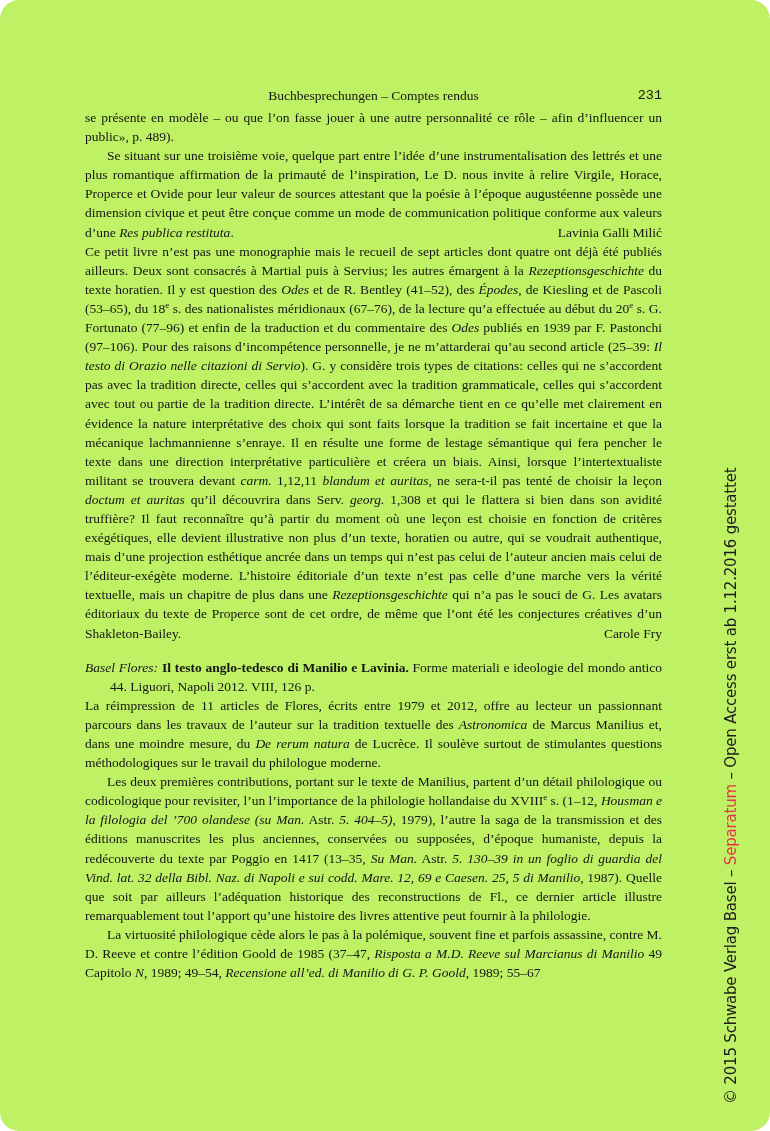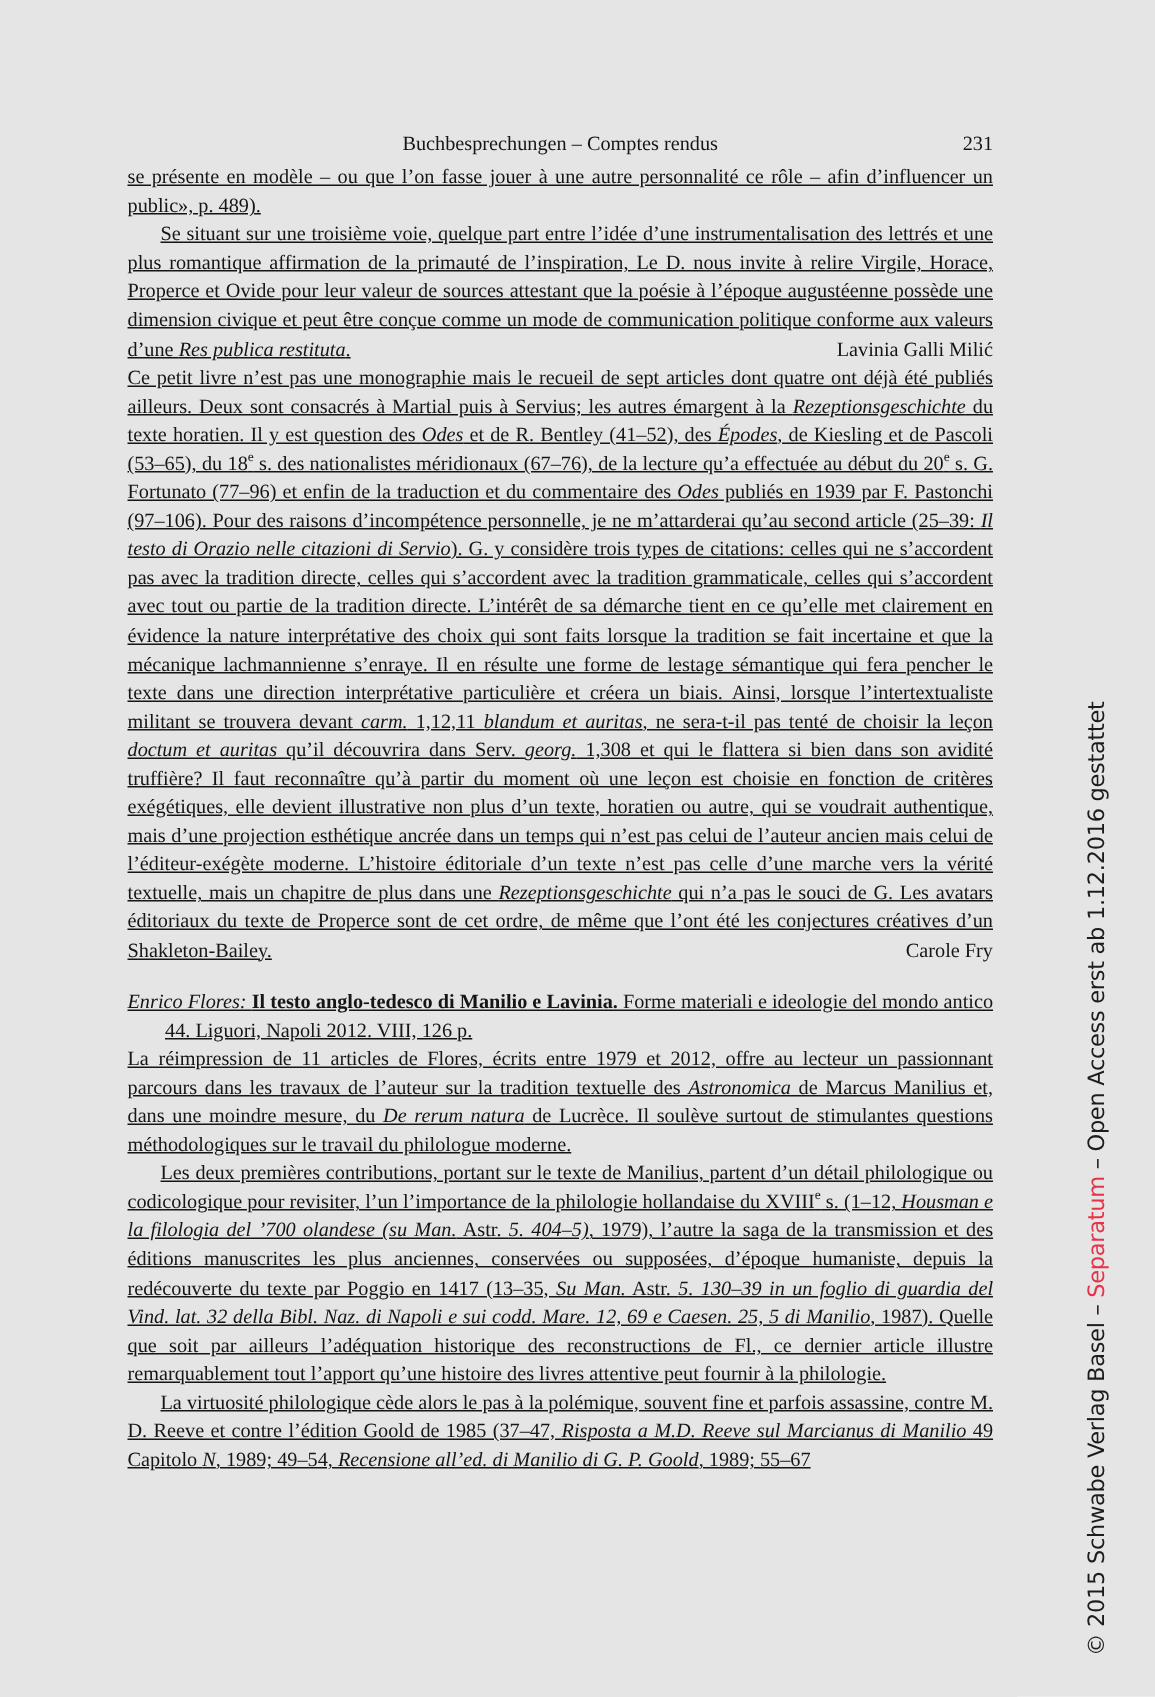--- a/index.html
+++ b/index.html
@@ -4,36 +4,35 @@
 <style>
   html, body { margin: 0; padding: 0; }
   body {
     width: 770px; height: 1131px;
     background: #ffffff;
     position: relative;
     overflow: hidden;
     font-family: "Liberation Serif", serif;
     color: #151515;
   }
-  .page { position: absolute; inset: 0; background: #e5e5e5; }
+  .page { position: absolute; inset: 0; background: #bef264; border-radius: 19px; }
 
   .running-header {
     position: absolute;
     left: 85px; top: 87px; width: 577px;
     font-size: 13.5px; line-height: 18px;
   }
   .running-title { display: block; text-align: center; }
-  .page-number { position: absolute; right: 0; top: 0; }
+  .page-number { position: absolute; right: 0; top: 0; font-family: Liberation Mono, monospace; }
 
   .content-column {
     position: absolute;
     left: 85px; top: 108px; width: 577px;
     font-size: 13.5px; line-height: 19.1px;
     text-align: justify;
-    text-decoration: underline;
   }
   .block { margin: 0; }
   .block.review-heading {
     margin-top: 15px;
     padding-left: 25px;
     text-indent: -25px;
   }
   .block.paragraph.indent { text-indent: 22px; }
   .it { font-style: italic; }
   .bd { font-weight: bold; }
@@ -60,21 +59,21 @@
 
   <div class="running-header">
     <span class="running-title">Buchbesprechungen – Comptes rendus</span>
     <span class="page-number">231</span>
   </div>
 
   <div class="content-column">
       <div class="block paragraph"><span>se présente en modèle – ou que l’on fasse jouer à une autre personnalité ce rôle – afin d’influencer un public», p. 489).</span></div>
       <div class="block paragraph indent"><span>Se situant sur une troisième voie, quelque part entre l’idée d’une instrumentalisation des lettrés et une plus romantique affirmation de la primauté de l’inspiration, Le D. nous invite à relire Virgile, Horace, Properce et Ovide pour leur valeur de sources attestant que la poésie à l’époque augustéenne possède une dimension civique et peut être conçue comme un mode de communication politique conforme aux valeurs d’une </span><span class="it">Res publica restituta</span><span>.</span><span class="signature">Lavinia Galli Milić</span></div>
       <div class="block paragraph"><span>Ce petit livre n’est pas une monographie mais le recueil de sept articles dont quatre ont déjà été publiés ailleurs. Deux sont consacrés à Martial puis à Servius; les autres émargent à la </span><span class="it">Rezeptionsgeschichte</span><span> du texte horatien. Il y est question des </span><span class="it">Odes</span><span> et de R. Bentley (41–52), des </span><span class="it">Épodes</span><span>, de Kiesling et de Pascoli (53–65), du 18</span><sup class="sp">e</sup><span> s. des nationalistes méridionaux (67–76), de la lecture qu’a effectuée au début du 20</span><sup class="sp">e</sup><span> s. G. Fortunato (77–96) et enfin de la traduction et du commentaire des </span><span class="it">Odes</span><span> publiés en 1939 par F. Pastonchi (97–106). Pour des raisons d’incompétence personnelle, je ne m’attarderai qu’au second article (25–39: </span><span class="it">Il testo di Orazio nelle citazioni di Servio</span><span>). G. y considère trois types de citations: celles qui ne s’accordent pas avec la tradition directe, celles qui s’accordent avec la tradition grammaticale, celles qui s’accordent avec tout ou partie de la tradition directe. L’intérêt de sa démarche tient en ce qu’elle met clairement en évidence la nature interprétative des choix qui sont faits lorsque la tradition se fait incertaine et que la mécanique lachmannienne s’enraye. Il en résulte une forme de lestage sémantique qui fera pencher le texte dans une direction interprétative particulière et créera un biais. Ainsi, lorsque l’intertextualiste militant se trouvera devant </span><span class="it">carm.</span><span> 1,12,11 </span><span class="it">blandum et auritas</span><span>, ne sera-t-il pas tenté de choisir la leçon </span><span class="it">doctum et auritas</span><span> qu’il découvrira dans Serv. </span><span class="it">georg.</span><span> 1,308 et qui le flattera si bien dans son avidité truffière? Il faut reconnaître qu’à partir du moment où une leçon est choisie en fonction de critères exégétiques, elle devient illustrative non plus d’un texte, horatien ou autre, qui se voudrait authentique, mais d’une projection esthétique ancrée dans un temps qui n’est pas celui de l’auteur ancien mais celui de l’éditeur-exégète moderne. L’histoire éditoriale d’un texte n’est pas celle d’une marche vers la vérité textuelle, mais un chapitre de plus dans une </span><span class="it">Rezeptionsgeschichte</span><span> qui n’a pas le souci de G. Les avatars éditoriaux du texte de Properce sont de cet ordre, de même que l’ont été les conjectures créatives d’un Shakleton-Bailey.</span><span class="signature">Carole Fry</span></div>
-      <div class="block review-heading"><span class="it">Enrico Flores: </span><span class="bd">Il testo anglo-tedesco di Manilio e Lavinia. </span><span>Forme materiali e ideologie del mondo antico 44. Liguori, Napoli 2012. VIII, 126 p.</span></div>
+      <div class="block review-heading"><span class="it">Basel Flores: </span><span class="bd">Il testo anglo-tedesco di Manilio e Lavinia. </span><span>Forme materiali e ideologie del mondo antico 44. Liguori, Napoli 2012. VIII, 126 p.</span></div>
       <div class="block paragraph"><span>La réimpression de 11 articles de Flores, écrits entre 1979 et 2012, offre au lecteur un passionnant parcours dans les travaux de l’auteur sur la tradition textuelle des </span><span class="it">Astronomica</span><span> de Marcus Manilius et, dans une moindre mesure, du </span><span class="it">De rerum natura</span><span> de Lucrèce. Il soulève surtout de stimulantes questions méthodologiques sur le travail du philologue moderne.</span></div>
       <div class="block paragraph indent"><span>Les deux premières contributions, portant sur le texte de Manilius, partent d’un détail philologique ou codicologique pour revisiter, l’un l’importance de la philologie hollandaise du XVIII</span><sup class="sp">e</sup><span> s. (1–12, </span><span class="it">Housman e la filologia del ’700 olandese (su Man.</span><span> Astr. </span><span class="it">5. 404–5)</span><span>, 1979), l’autre la saga de la transmission et des éditions manuscrites les plus anciennes, conservées ou supposées, d’époque humaniste, depuis la redécouverte du texte par Poggio en 1417 (13–35, </span><span class="it">Su Man.</span><span> Astr. </span><span class="it">5. 130–39 in un foglio di guardia del Vind. lat. 32 della Bibl. Naz. di Napoli e sui codd. Mare. 12, 69 e Caesen. 25, 5 di Manilio</span><span>, 1987). Quelle que soit par ailleurs l’adéquation historique des reconstructions de Fl., ce dernier article illustre remarquablement tout l’apport qu’une histoire des livres attentive peut fournir à la philologie.</span></div>
       <div class="block paragraph indent"><span>La virtuosité philologique cède alors le pas à la polémique, souvent fine et parfois assassine, contre M. D. Reeve et contre l’édition Goold de 1985 (37–47, </span><span class="it">Risposta a M.D. Reeve sul Marcianus di Manilio</span><span> 49 Capitolo </span><span class="it">N</span><span>, 1989; 49–54, </span><span class="it">Recensione all’ed. di Manilio di G. P. Goold</span><span>, 1989; 55–67</span></div>
     </div>
 
   <div class="copyright-sidebar"><span>© 2015 Schwabe Verlag Basel – </span><span class="sep" style="color: rgb(231, 51, 73);">Separatum</span><span> – Open Access erst ab 1.12.2016 gestattet</span></div>
 
 </div>
 
 </body></html>

